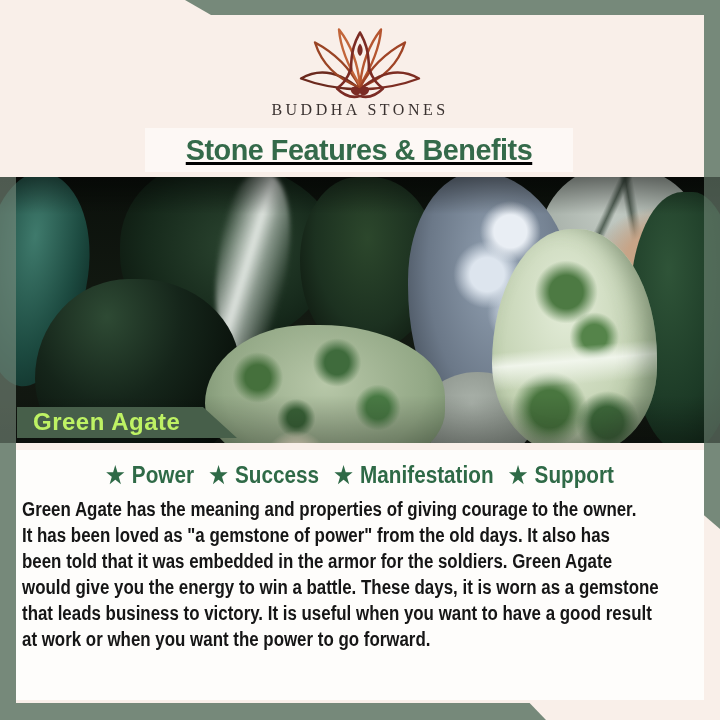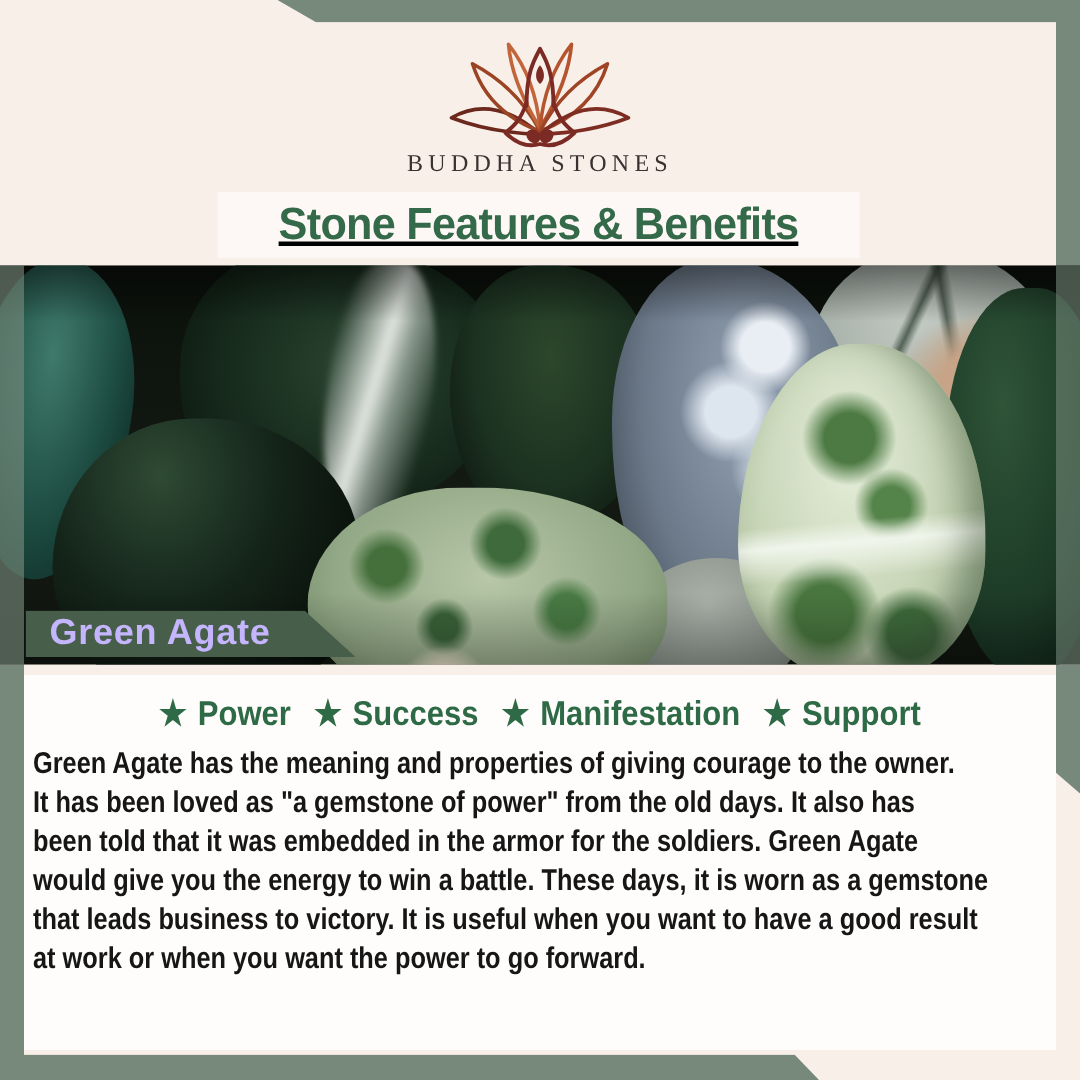--- a/index.html
+++ b/index.html
@@ -80,21 +80,21 @@
            radial-gradient(circle at 70% 86%,#3f6b3c 0 7%,rgba(63,107,60,0) 14%),
            radial-gradient(ellipse at 45% 35%,#e3ecd8,#c3d2b2 60%,#93a788 95%);
          box-shadow:inset -14px -8px 24px rgba(60,80,55,.45);}
   .photo-vignette{position:absolute;inset:0;
          background:linear-gradient(180deg,rgba(0,0,0,.45),rgba(0,0,0,0) 14%,rgba(0,0,0,0) 82%,rgba(0,0,0,.25));}
 
   
   .stone-banner{position:absolute;left:17px;top:407px;width:220px;height:31px;background:#475f4a;
          clip-path:polygon(0 0,186px 0,220px 100%,0 100%);z-index:8;}
   .stone-banner span{display:block;padding-left:16px;line-height:30px;font-size:24px;font-weight:bold;
-         color:#c4b5fd;letter-spacing:.5px;}
+         color:#bef264;letter-spacing:.5px;}
 
   
   .content-panel{position:absolute;left:16px;top:450px;width:688px;height:250px;background:#fefdfb;}
   .features-row{position:absolute;left:0;top:12px;width:100%;display:flex;justify-content:center;
          gap:17px;font-size:23px;font-weight:bold;color:#2f6a47;transform:scaleX(.9);
          transform-origin:50% 50%;}
   .feature-item{display:flex;align-items:center;gap:8px;white-space:nowrap;}
   .description{position:absolute;left:6px;top:46px;}
   .desc-line{font-size:20px;font-weight:bold;color:#161616;line-height:26px;white-space:nowrap;
          transform:scaleX(.845);transform-origin:0 50%;}

